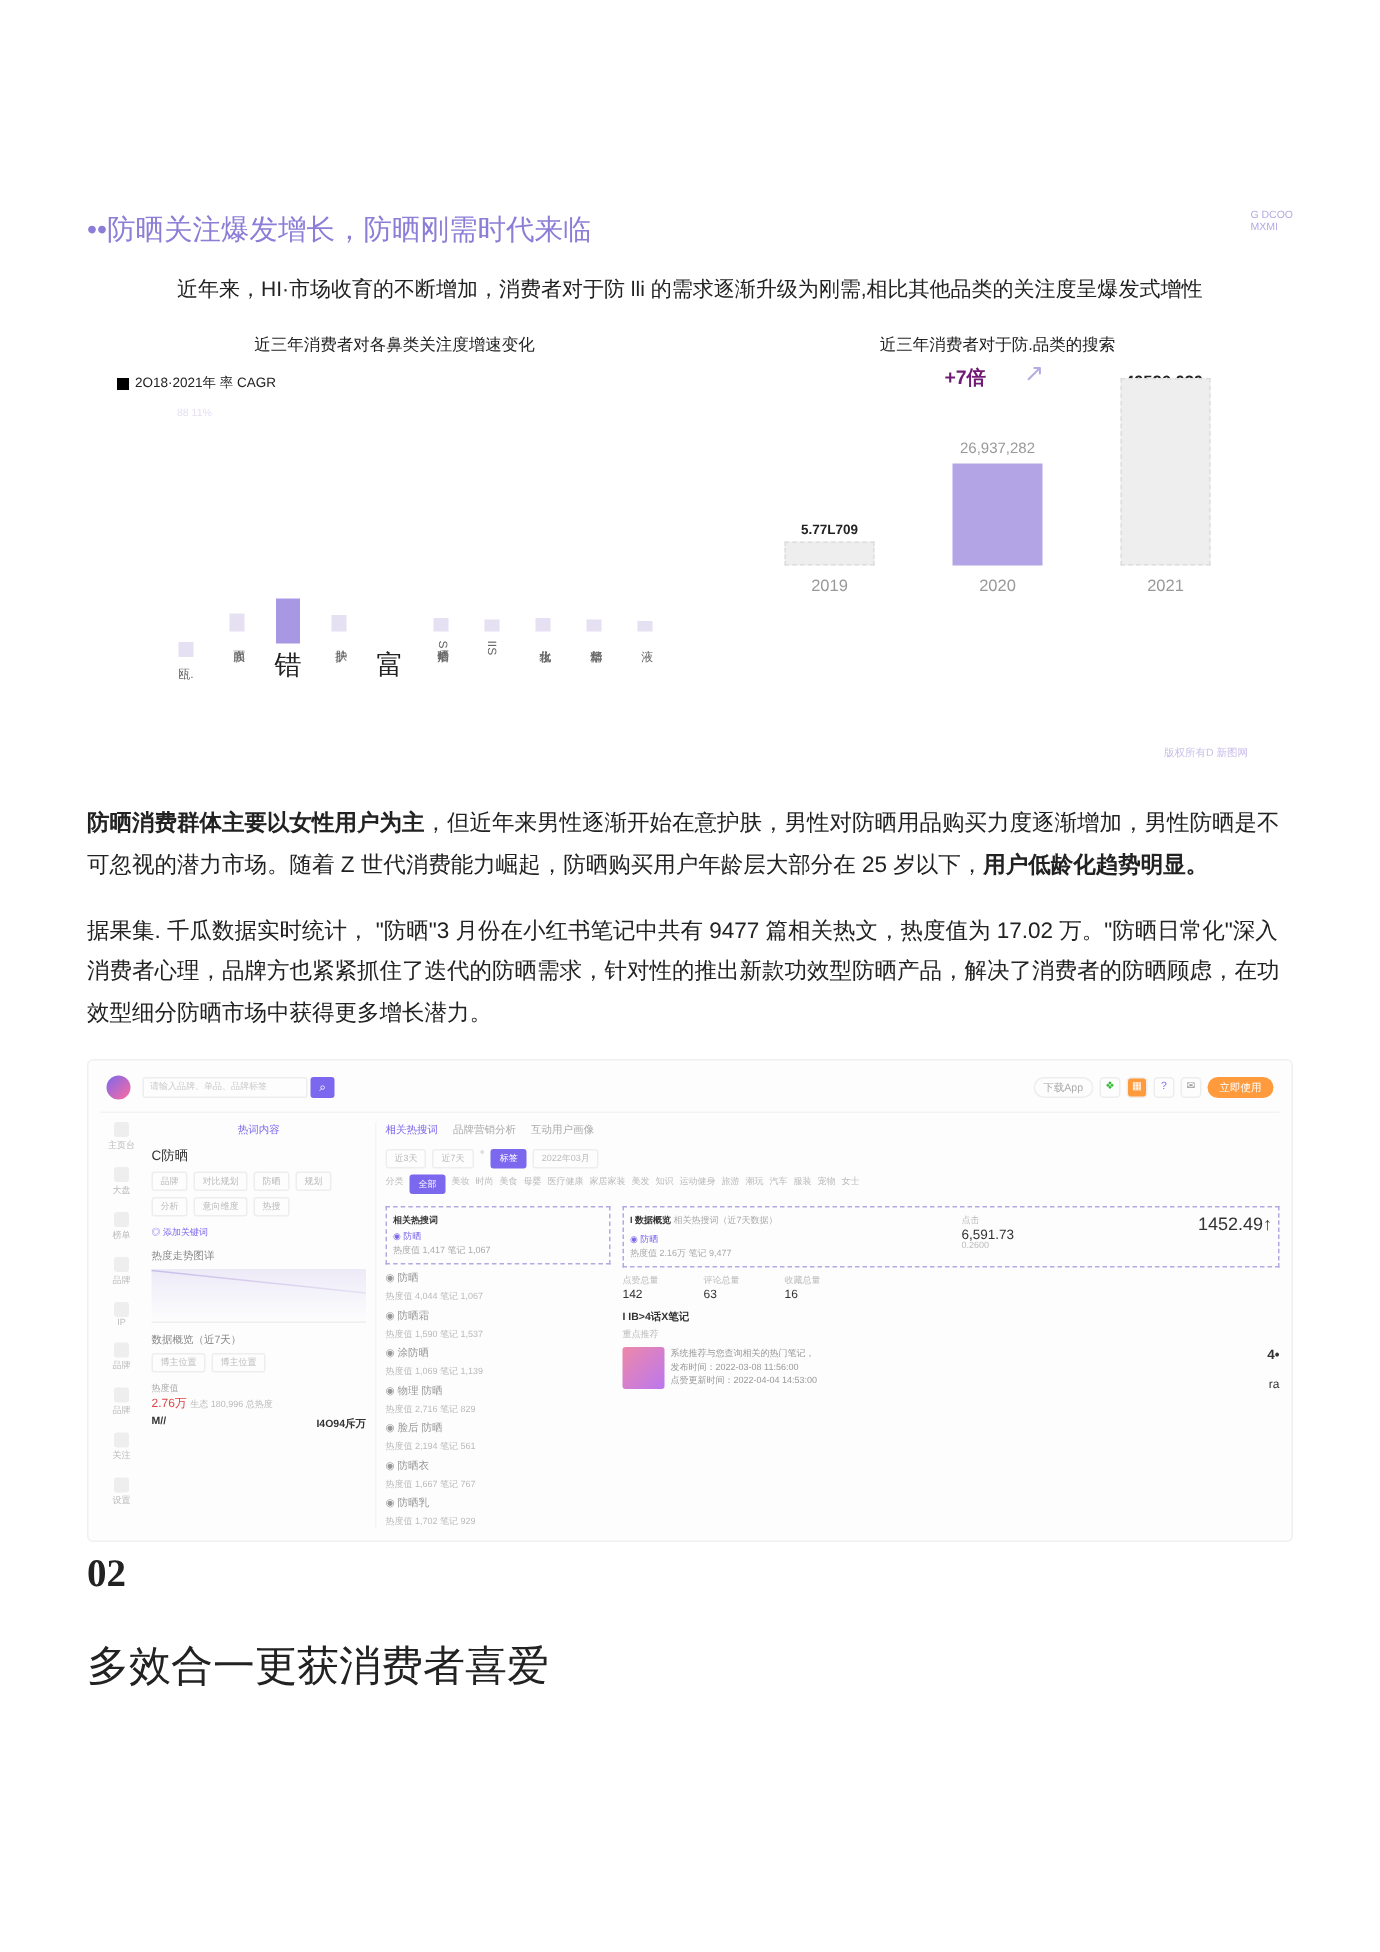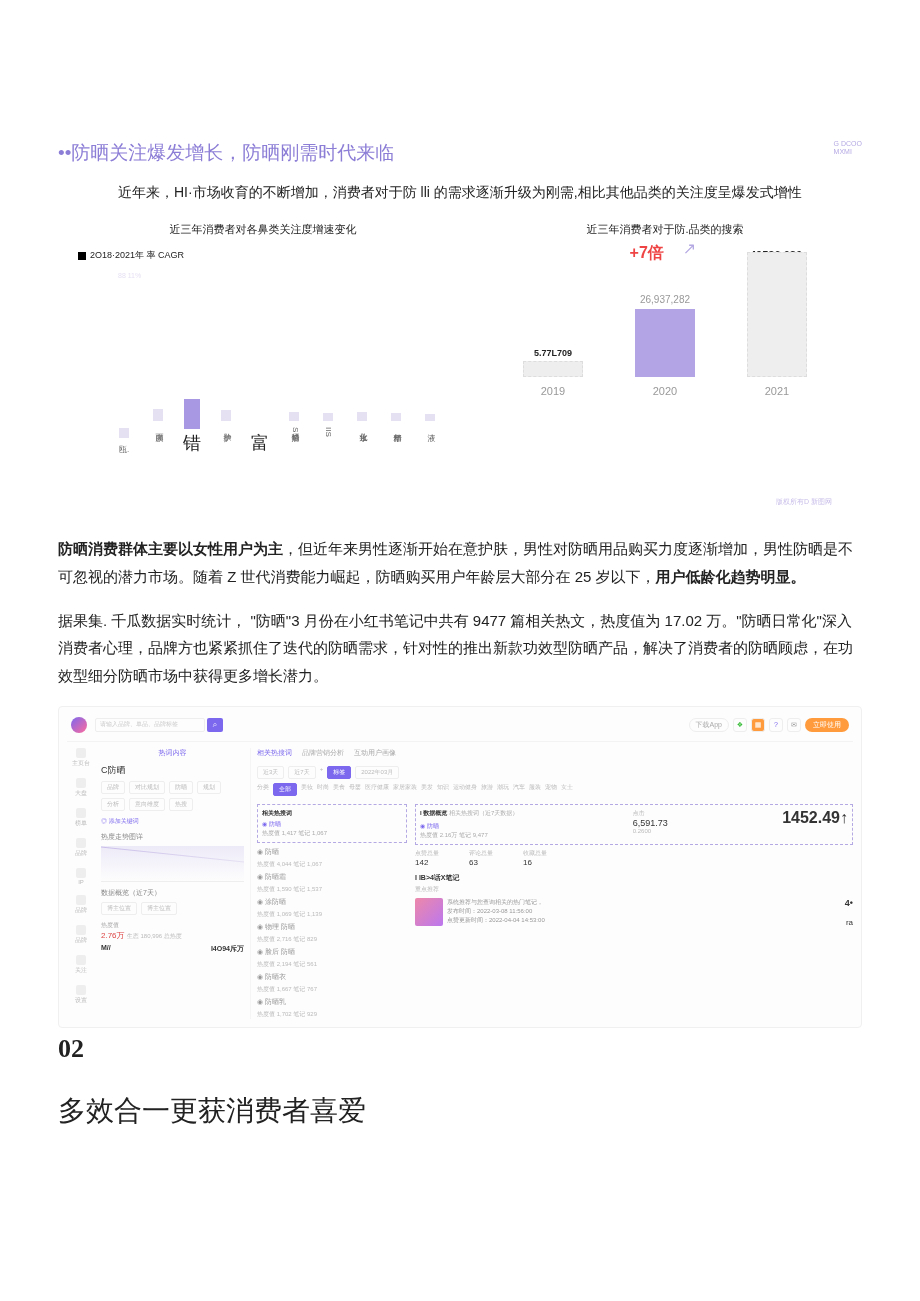--- a/index.html
+++ b/index.html
@@ -24,21 +24,21 @@
   .bar-chart-left { display: flex; align-items: flex-end; gap: 10px; height: 110px; padding: 0 6px 0 34px; border-bottom: 0; }
   .bar-col-l { display: flex; flex-direction: column; align-items: center; width: 24px; }
   .bar-l { width: 10px; background: #E6E0F3; margin-bottom: 2px; }
   .bar-l.main { background: #A898E4; width: 16px; }
   .xlab-l { font-size: 8px; color: #666; writing-mode: horizontal-tb; margin-top: 4px; }
   .xlab-v { writing-mode: vertical-rl; font-size: 8px; color: #666; margin-top: 4px; height: 28px; }
   .big-char { font-size: 18px; font-weight: 400; color: #222; margin-top: 0; }
   .chart-right { position: relative; height: 200px; }
   .val-top { font-size: 11px; font-weight: 700; color: #222; text-align: right; margin-right: 40px; margin-bottom: 6px; }
   .bars-r { display: flex; align-items: flex-end; gap: 42px; height: 130px; justify-content: center; position: relative; }
-  .x7 { position: absolute; top: -24px; left: 40%; color: #ef4444; font-size: 16px; font-weight: 600; }
+  .x7 { position: absolute; top: -24px; left: 40%; color: #701a75; font-size: 13px; font-weight: 600; }
   .x7-arrow { position: absolute; top: -28px; left: 55%; color: #B5A9E3; font-size: 16px; }
   .bar-r-col { display: flex; flex-direction: column; align-items: center; width: 70px; }
   .bar-r { width: 60px; background: #B3A4E5; }
   .bar-r.ghost { background: #EEE; border: 1px dashed #ddd; }
   .bar-r.tall { height: 125px; }
   .bar-r.mid { height: 68px; }
   .bar-r.low { height: 16px; }
   .val-mid { font-size: 10px; color: #999; margin-bottom: 4px; }
   .val-low { font-size: 9px; color: #222; font-weight: 600; margin-bottom: 3px; }
   .xlab-r { font-size: 11px; color: #999; margin-top: 8px; }
@@ -317,21 +317,21 @@
                   <div style="color:#333;font-weight:600"><span>I 数据概览</span> <span style="color:#aaa;font-weight:400">相关热搜词（近7天数据）</span></div>
                   <div style="color:#7B68EE;margin-top:4px">◉ <span>防晒</span></div>
                   <div style="color:#aaa">热度值 <span>2.16万</span>  笔记 <span>9,477</span></div>
                 </div>
                 <div style="text-align:left">
                   <div style="font-size:6px;color:#bbb">点击</div>
                   <div style="font-size:9px;color:#333">6,591.73</div>
                   <div style="font-size:6px;color:#bbb">0.2600</div>
                 </div>
                 <div style="text-align:right">
-                  <div style="font-size:16px;color:#333;font-weight:700">1452.49↑</div>
+                  <div style="font-size:12px;color:#333;font-weight:400">1452.49↑</div>
                 </div>
               </div>
             </div>
 
             <div class="dash-stats">
               <div>
                   <div style="font-size:6px;color:#bbb">点赞总量</div>
                   <div>142</div>
                 </div>
               <div>

